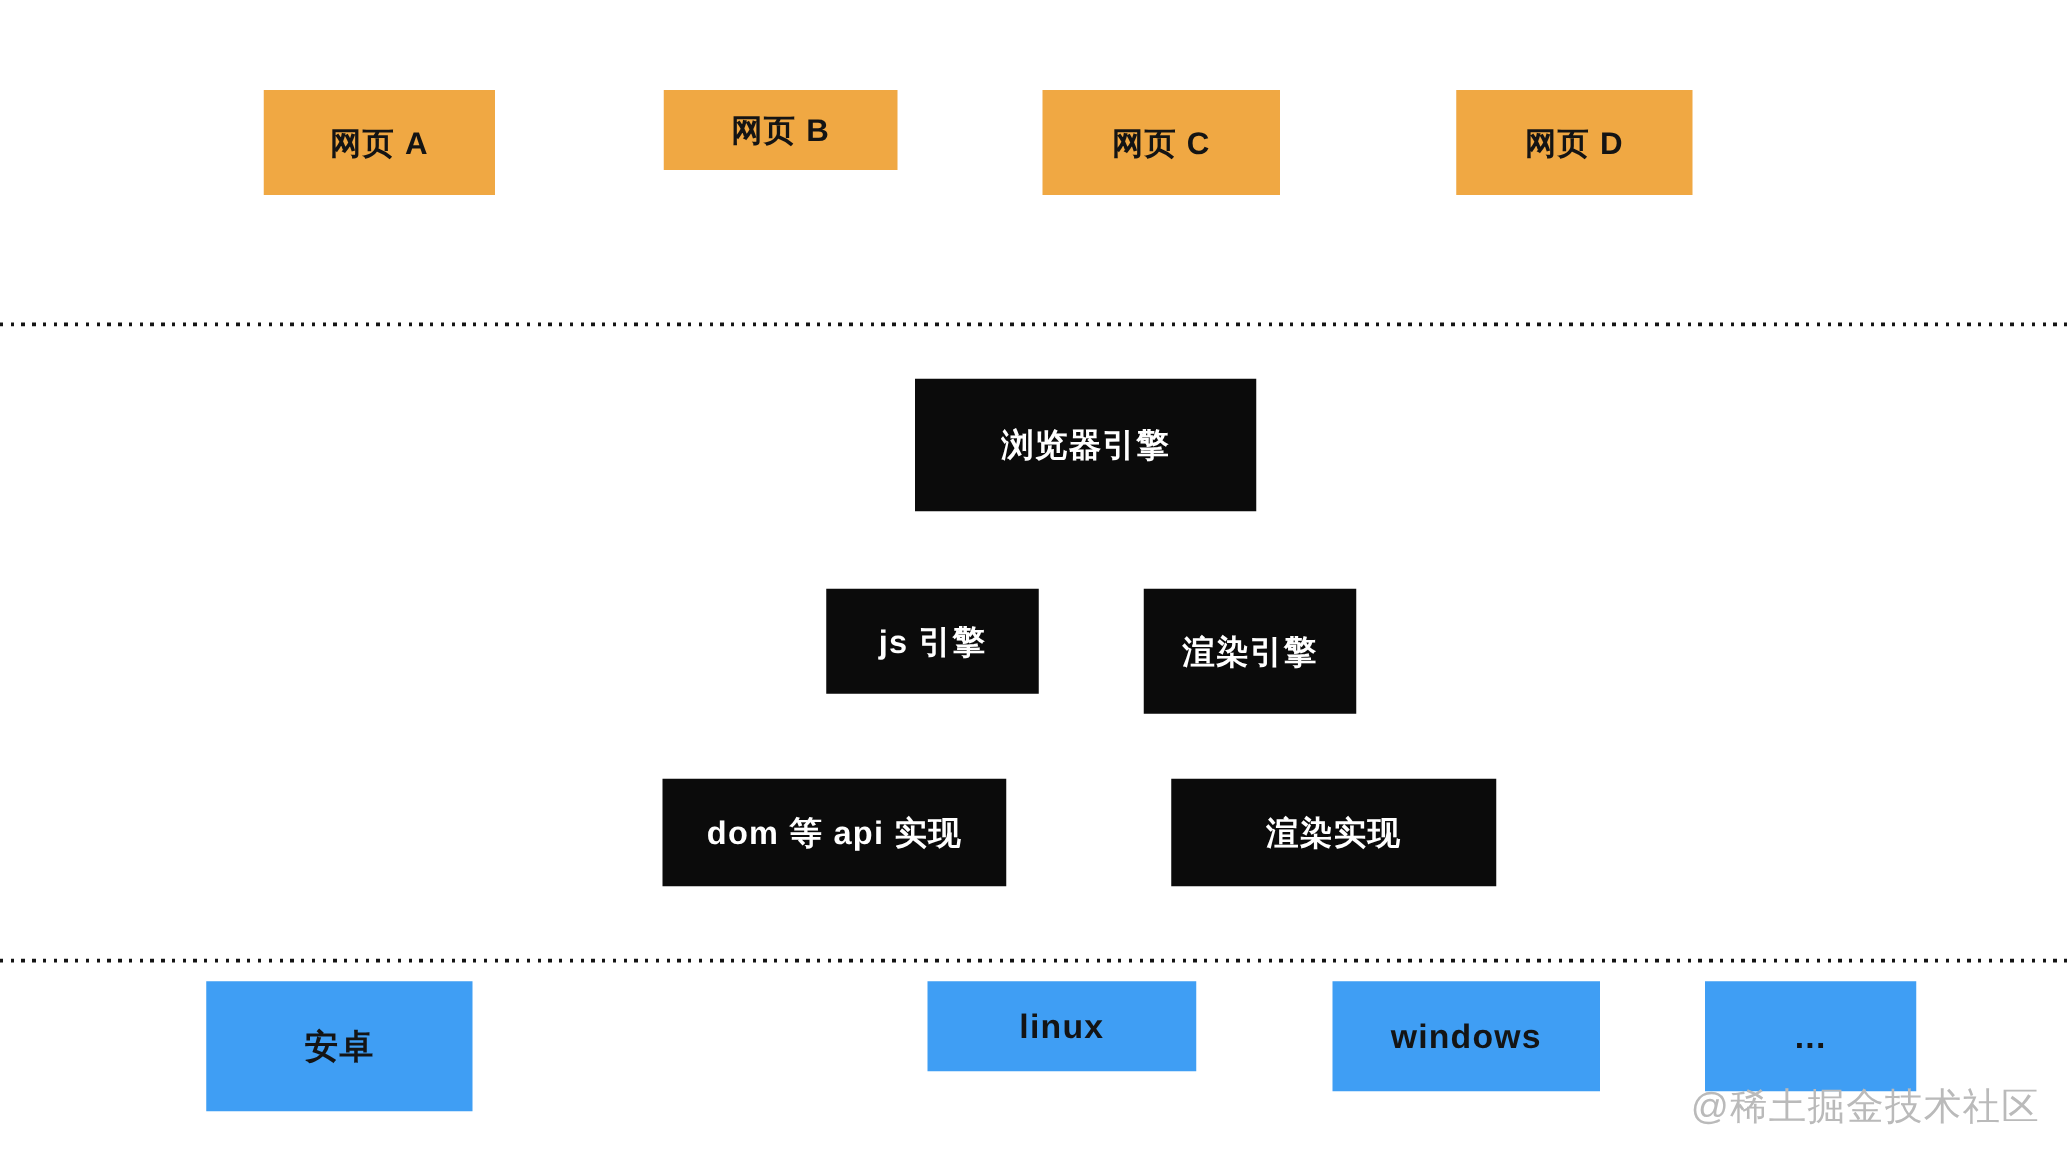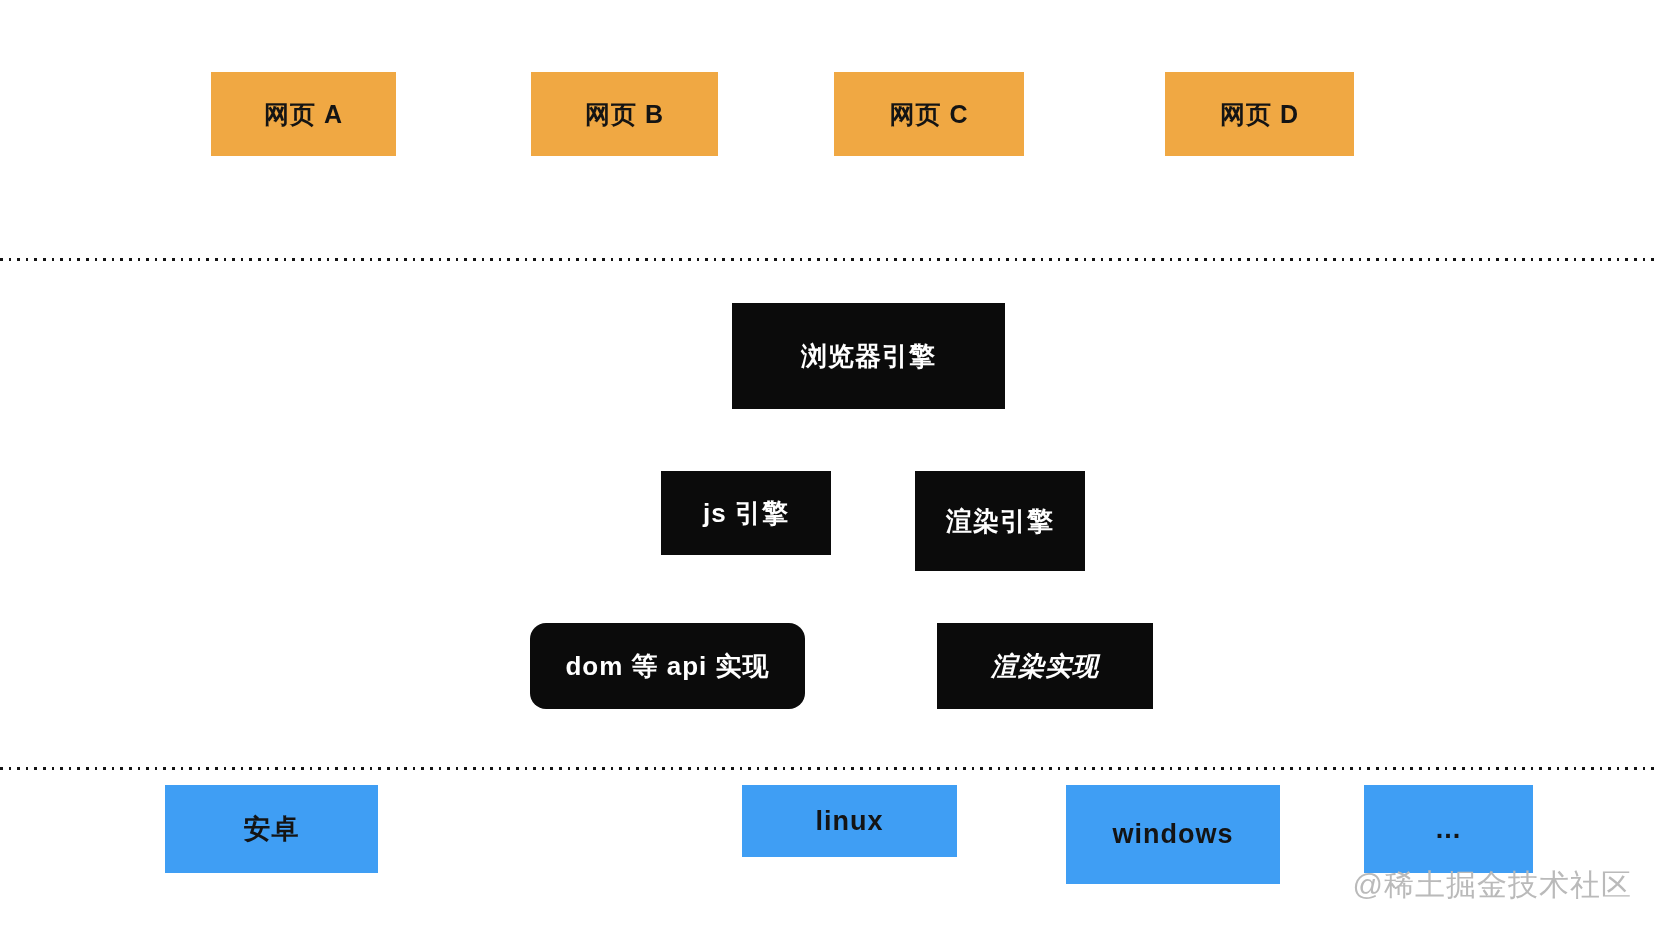--- a/index.html
+++ b/index.html
@@ -46,37 +46,37 @@
     width: 1656px;
     height: 3px;
     background-image: repeating-linear-gradient(
       90deg,
       var(--dot_color, #141414) 0px, var(--dot_color, #141414) 2.6px,
       transparent 2.6px, transparent 8.6px
     );
   }
   
   #web-a { left: 211px; top: 72px;  width: 185px; height: 84px; }
-  #web-b { left: 531px; top: 72px;  width: 187px; height: 84px; }
+  #web-b { left: 531px; top: 72px;  width: 187px; height: 64px; }
   #web-c { left: 834px; top: 72px;  width: 190px; height: 84px; }
   #web-d { left: 1165px; top: 72px; width: 189px; height: 84px; }
   
   #dotline-top    { top: 258px; }
   #dotline-bottom { top: 767px; }
   
   #browser-engine { left: 732px; top: 303px; width: 273px; height: 106px; }
   #js-engine      { left: 641px; top: 471px; width: 170px; height: 84px; margin-left: 20px; }
   #render-engine  { left: 915px; top: 471px; width: 170px; height: 100px; }
-  #dom-api-impl   { left: 530px; top: 623px; width: 275px; height: 86px; border-radius: 16px; }
-  #render-impl    { left: 937px; top: 623px; width: 216px; height: 86px; font-style: italic; }
+  #dom-api-impl   { left: 530px; top: 623px; width: 275px; height: 86px; }
+  #render-impl    { left: 937px; top: 623px; width: 260px; height: 86px; }
   
-  #platform-android { left: 165px;  top: 785px; width: 213px; height: 88px; }
+  #platform-android { left: 165px;  top: 785px; width: 213px; height: 104px; }
   #platform-ios     { left: 446px;  top: 785px; width: 212px; height: 88px; }
   #platform-linux   { left: 742px;  top: 785px; width: 215px; height: 72px; }
-  #platform-windows { left: 1066px; top: 785px; width: 214px; height: 99px; }
+  #platform-windows { left: 1066px; top: 785px; width: 214px; height: 88px; }
   #platform-more    { left: 1364px; top: 785px; width: 169px; height: 88px; }
   .watermark {
     position: absolute;
     right: 24px;
     bottom: 20px;
     color: var(--watermark_color, #bababa);
     font-size: 30px;
     font-weight: normal;
     letter-spacing: 1px;
   }

